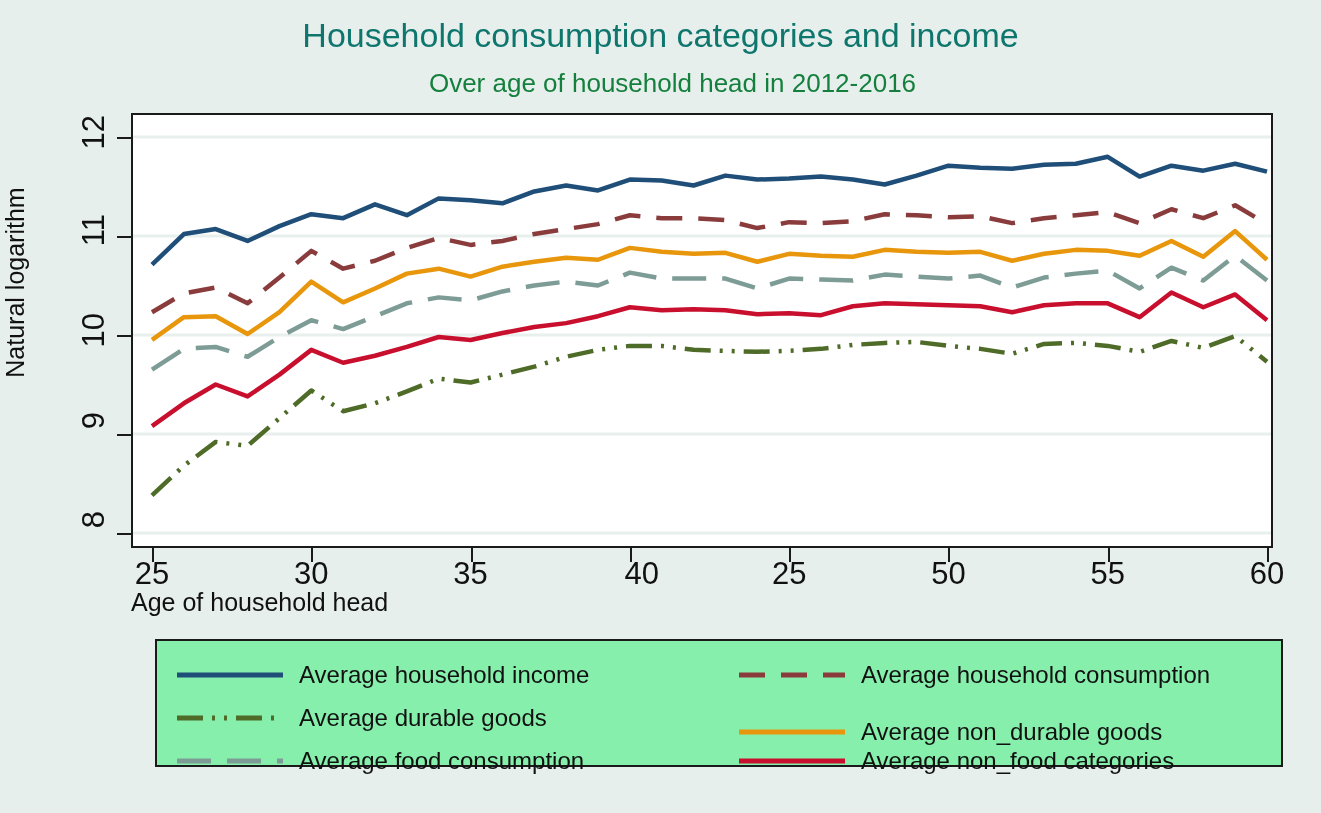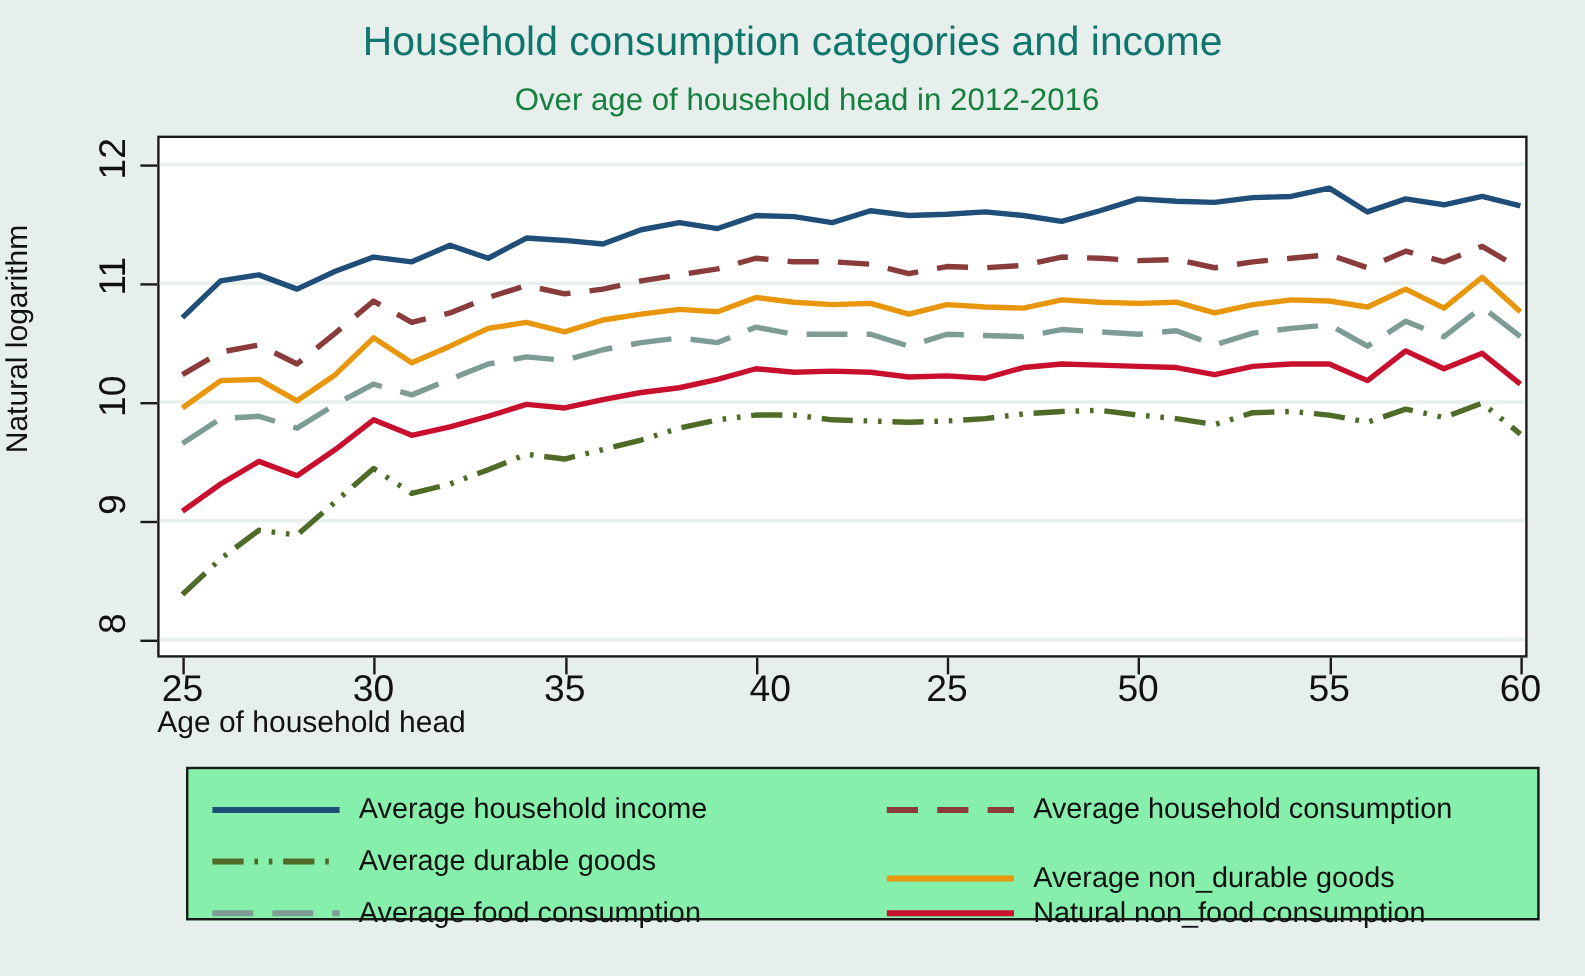--- a/index.html
+++ b/index.html
@@ -160,17 +160,17 @@
           </svg>
         </div>
         <div class="legtext">Average food consumption</div>
       </div>
       <div class="legrow" style="left: 580px; top: 98px;">
         <div class="legkey">
           <svg width="110" height="20">
             <line x1="2" x2="108" y1="10" y2="10" stroke="#c8102e" stroke-width="5"></line>
           </svg>
         </div>
-        <div class="legtext">Natural non_food consumption</div>
+        <div class="legtext">Average non_food categories</div>
       </div>
     </div>
 
 </div>
 
 </body></html>

